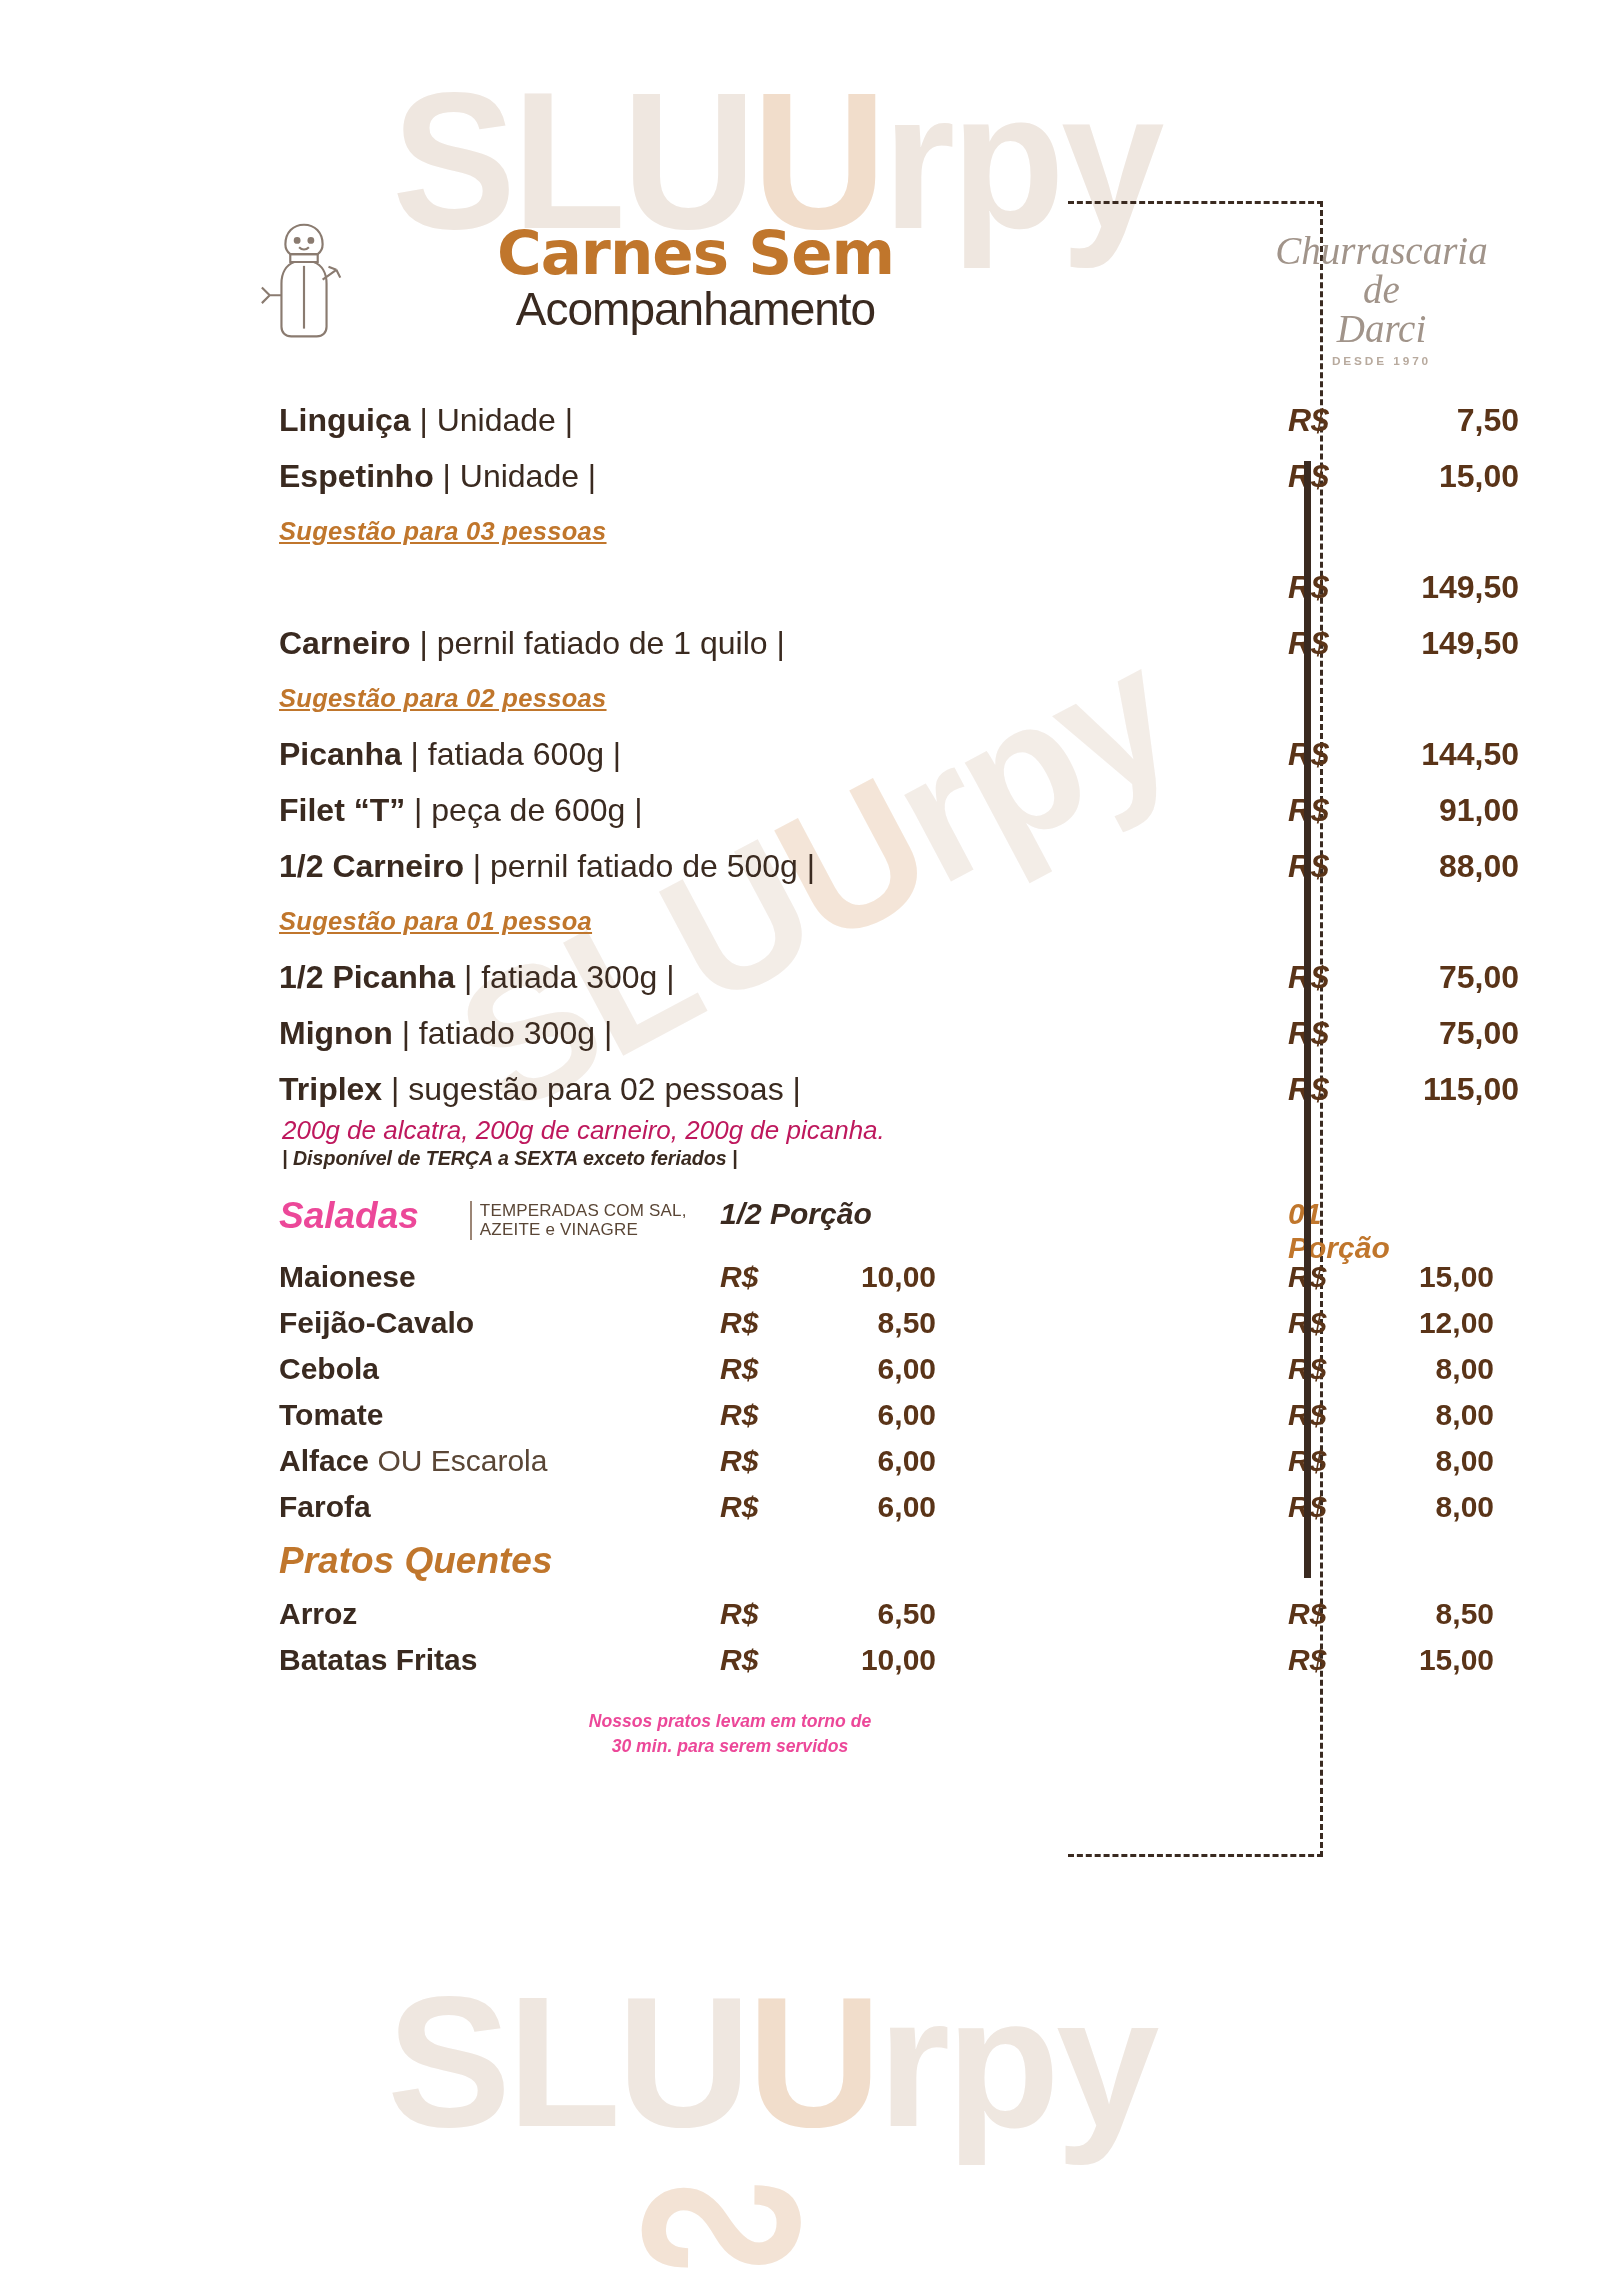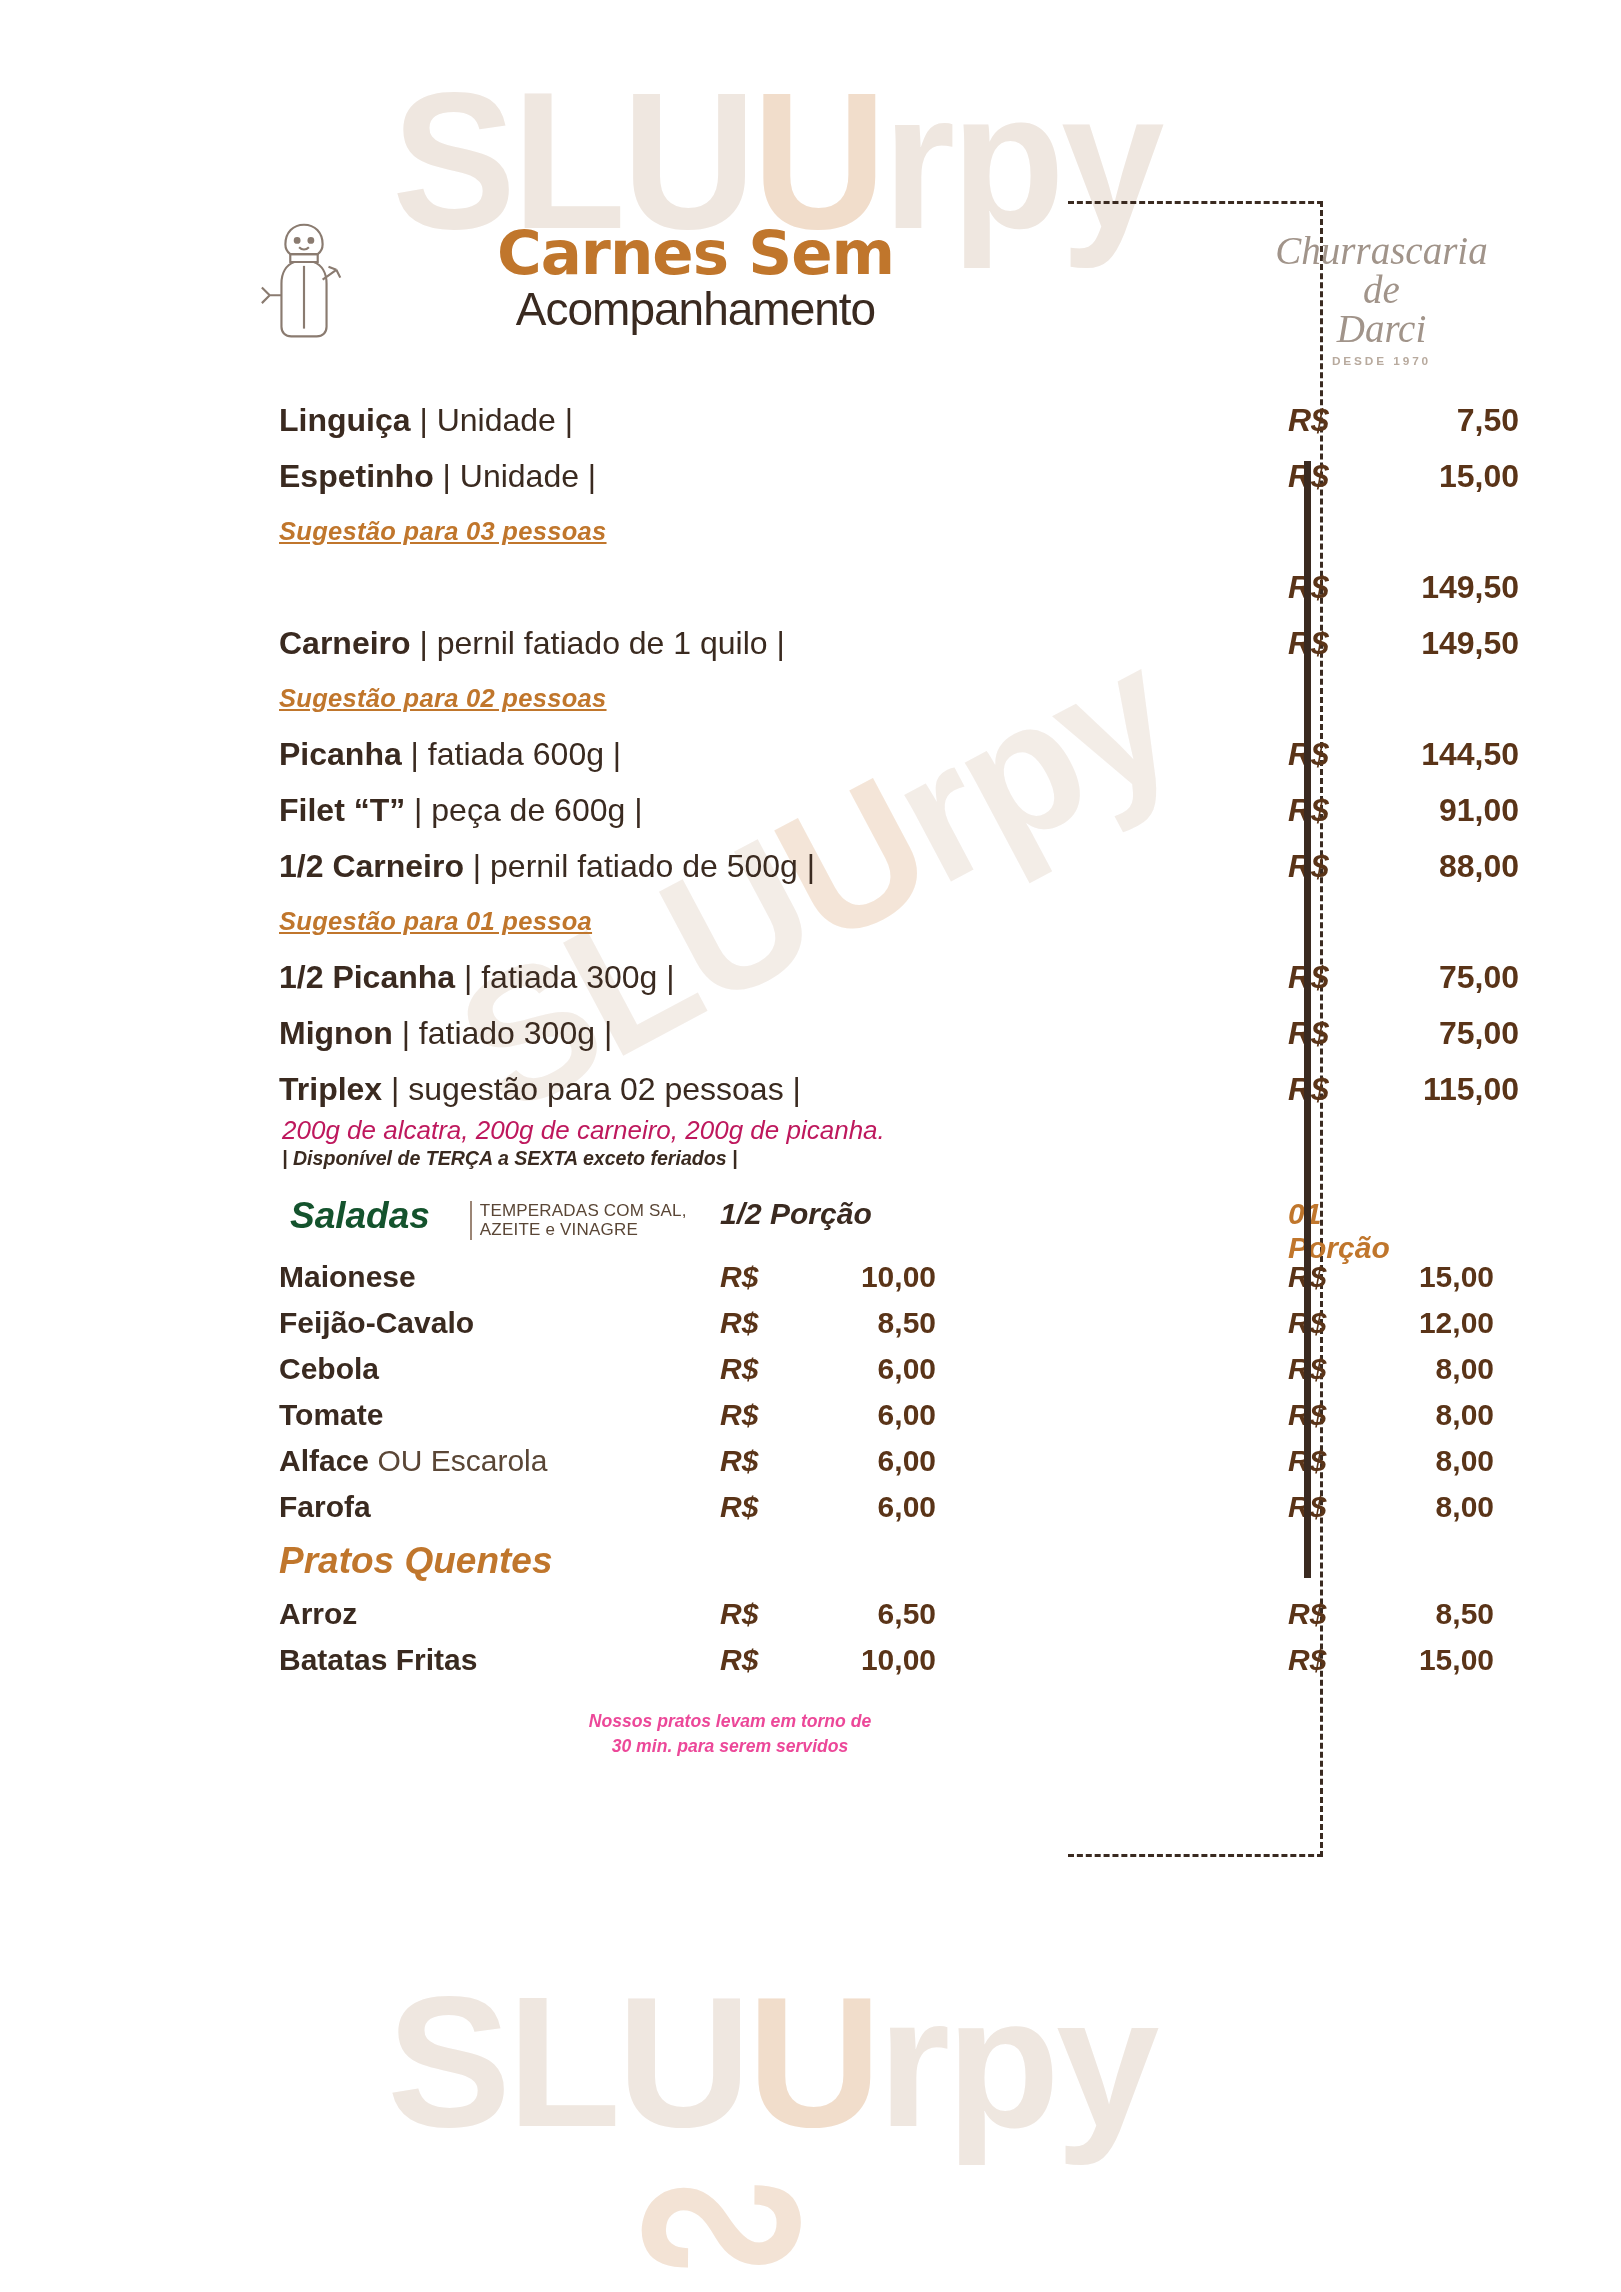--- a/index.html
+++ b/index.html
@@ -101,21 +101,21 @@
     padding-left:57px; font-size:26px; font-style:italic; color:#be185d; line-height:27.4px;
   }
   .triplex-note2 {
     padding-left:57px; font-size:19.6px; font-style:italic; font-weight:bold; color:#3a2a20; line-height:29px;
   }
 
   
   .salads-head { position:relative; height:59px; margin-top:21.6px; }
   .salads-title {
     position:absolute; left:54px; top:0;
-    font-size:37px; font-weight:bold; font-style:italic; color:#14532d;margin-left:11px;
+    font-size:37px; font-weight:bold; font-style:italic; color:#ec4899;
   }
   .salads-desc {
     position:absolute; left:245px; top:5.9px;
     font-size:17px; color:#5a4636; line-height:19.6px; letter-spacing:0.2px;
     border-left:2px solid #9b8575; padding-left:7.8px;
   }
   .col-half {
     position:absolute; left:495px; top:2px;
     font-size:30px; font-weight:bold; font-style:italic; color:#3a2a20;
   }

